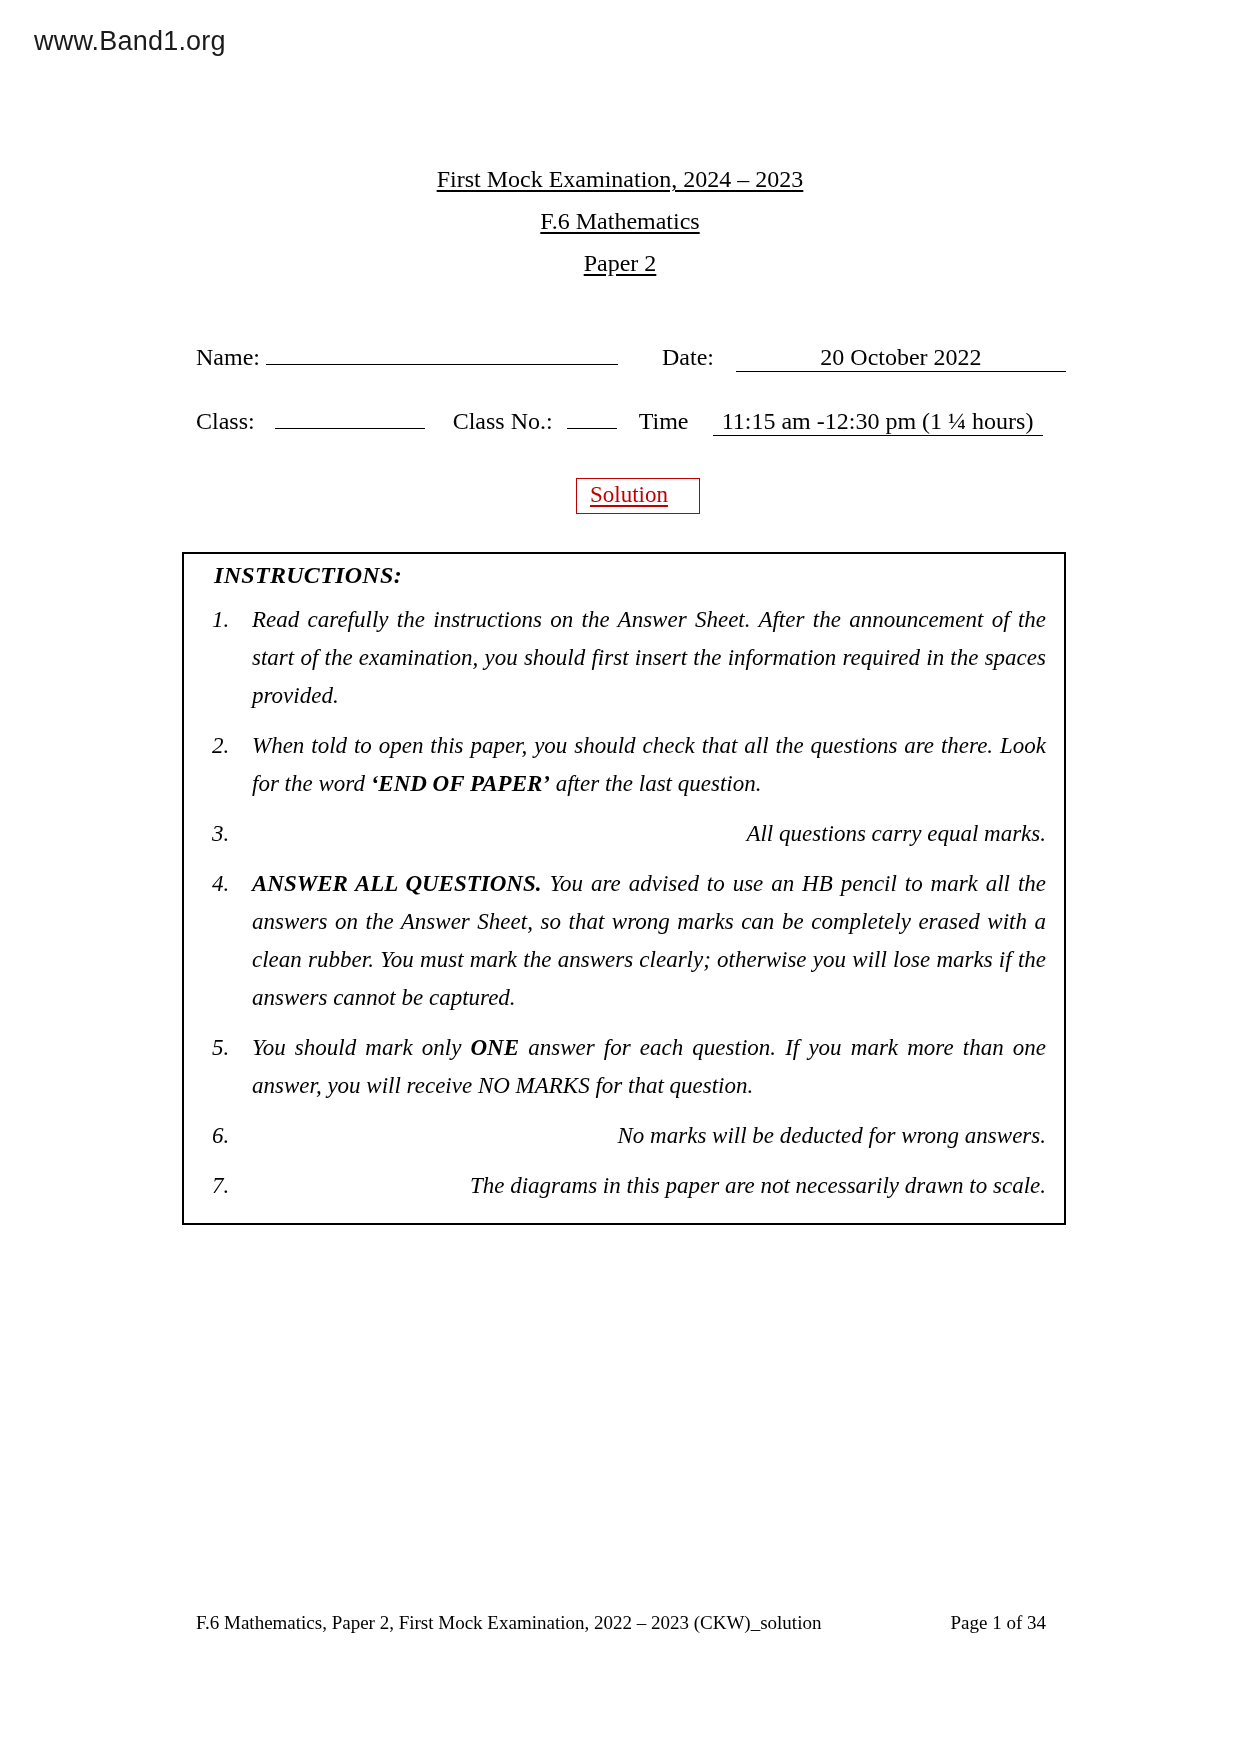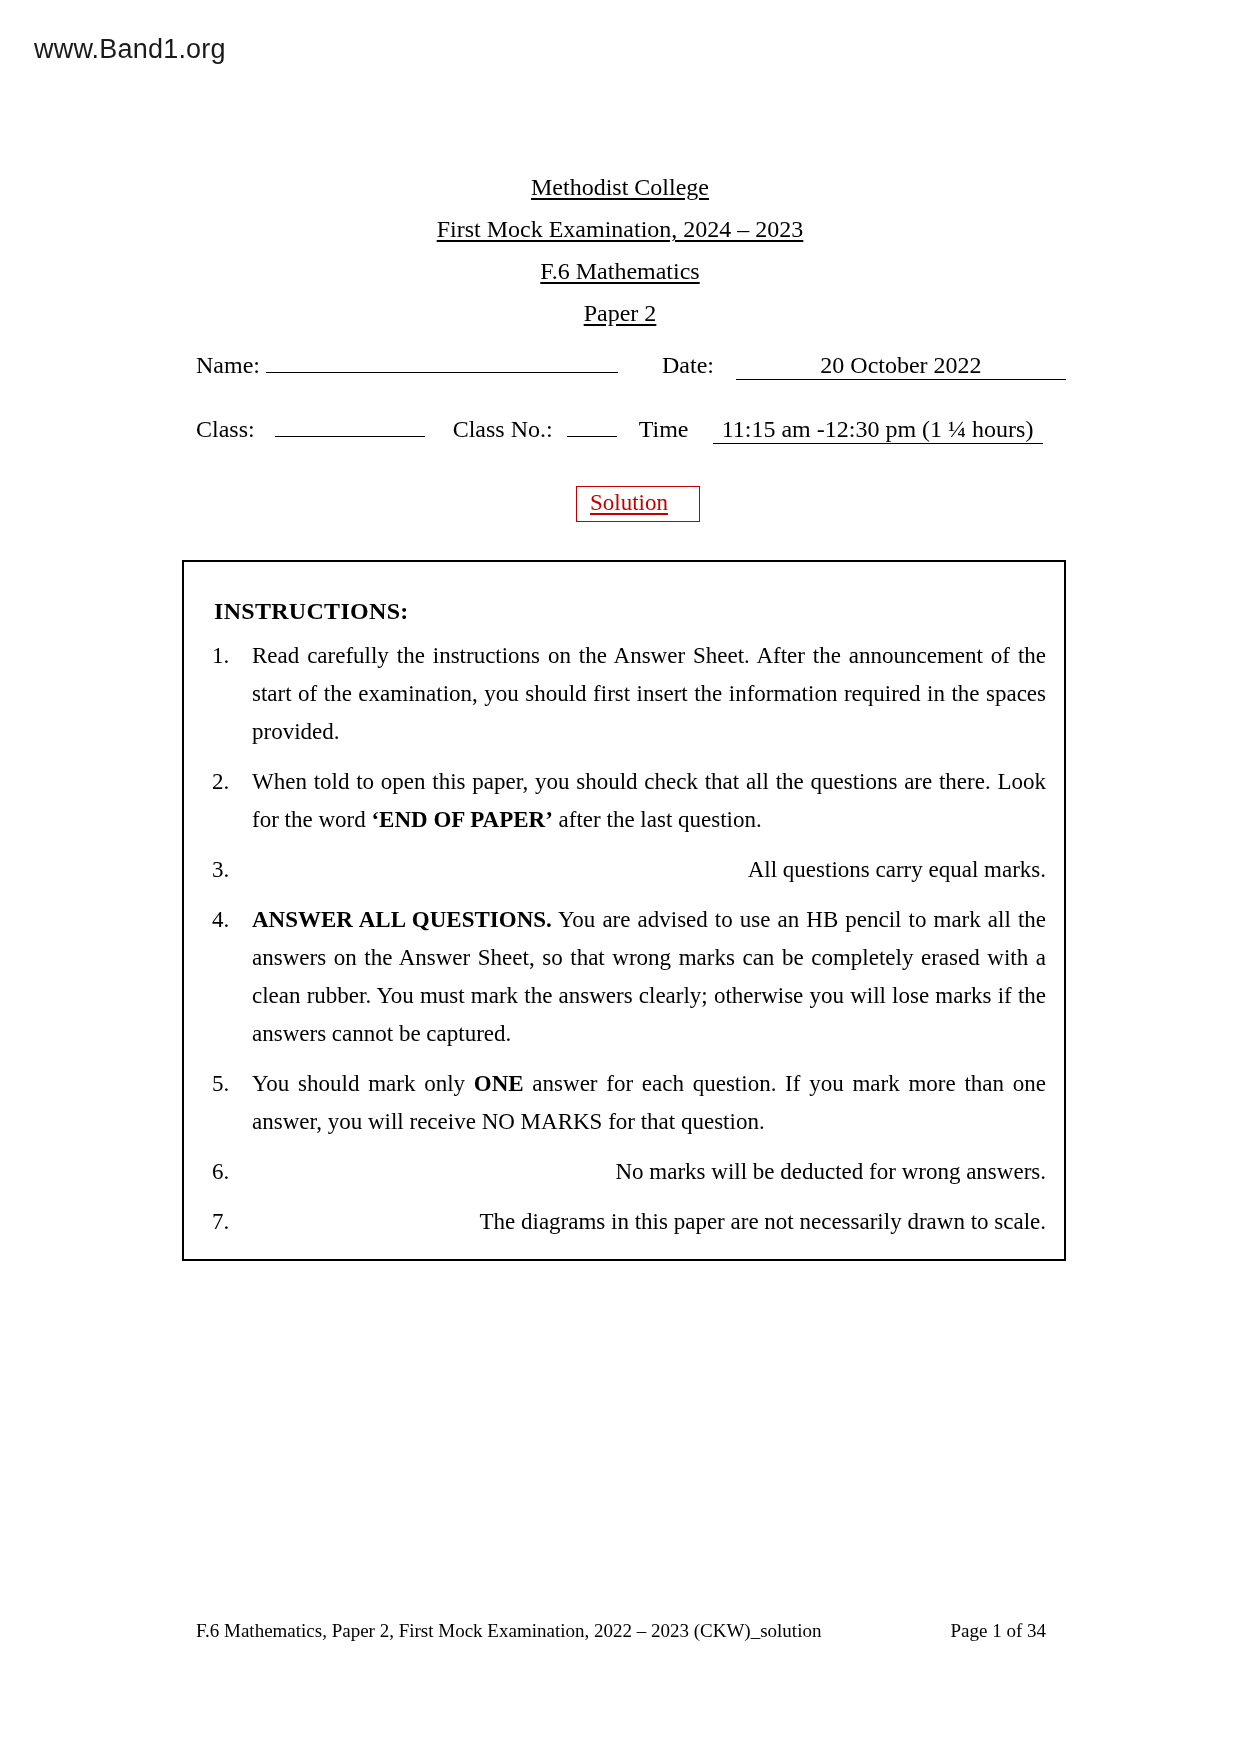--- a/index.html
+++ b/index.html
@@ -13,21 +13,20 @@
     font-family: "Liberation Serif", serif;
     color: #000000;
     position: relative;
     overflow: hidden;
   }
   .page {
     position: relative;
     width: 1240px;
     height: 1360px;
     box-sizing: border-box;
-    margin-top: 8px;
   }
   .watermark {
     position: absolute;
     top: 26px;
     left: 34px;
     font-family: "Liberation Sans", sans-serif;
     font-size: 27px;
     color: #1a1a1a;
     letter-spacing: 0.2px;
   }
@@ -87,21 +86,22 @@
     text-decoration: underline;
     text-underline-offset: 3px;
   }
   .instructions {
     position: absolute;
     top: 552px;
     left: 182px;
     width: 884px;
     border: 2px solid #000;
     box-sizing: border-box;
-    padding: 30px 18px 18px 18px;
+    padding: 2px 18px 18px 18px;
+    font-style: italic;
   }
   .instr-title {
     font-size: 24px;
     font-weight: bold;
     margin: 6px 0 12px 12px;
     letter-spacing: 0.3px;
   }
   .instr-item {
     display: flex;
     font-size: 23px;
@@ -138,21 +138,20 @@
   }
 </style>
 </head>
 <body>
 
 <div class="page">
 
   <div class="watermark">www.Band1.org</div>
 
   <div class="head-block">
-    <div class="head-line"><span>Methodist College</span></div>
     <div class="head-line"><span>First Mock Examination, 2024 – 2023</span></div>
     <div class="head-line"><span>F.6 Mathematics</span></div>
     <div class="head-line"><span>Paper 2</span></div>
   </div>
 
   <div class="fields row-name">
     <span class="lbl">Name:</span>
     <span class="blank" style="width:352px;"></span>
     <span class="lbl" style="margin-left:38px;">Date:</span>
     <span class="uline" style="width:330px; margin-left:16px;">20 October 2022</span>

